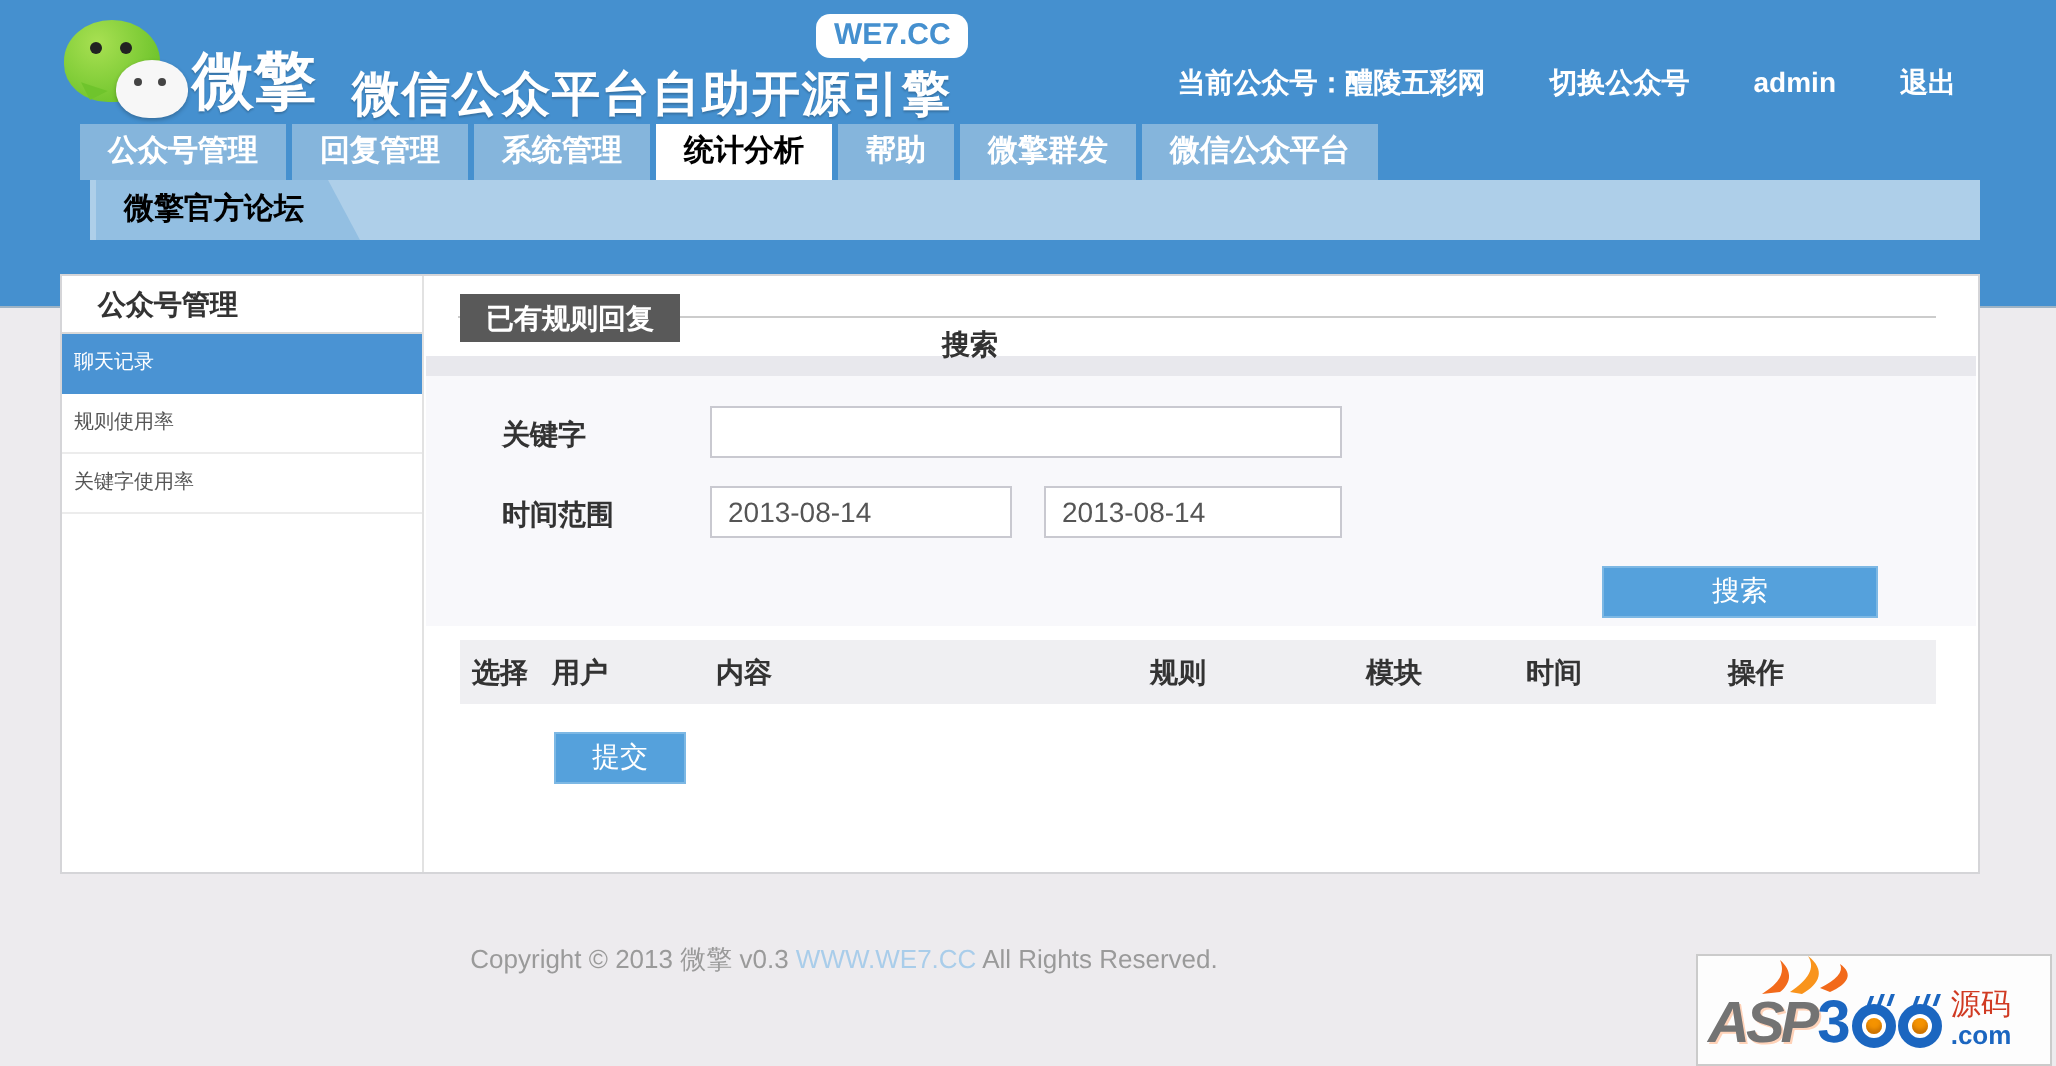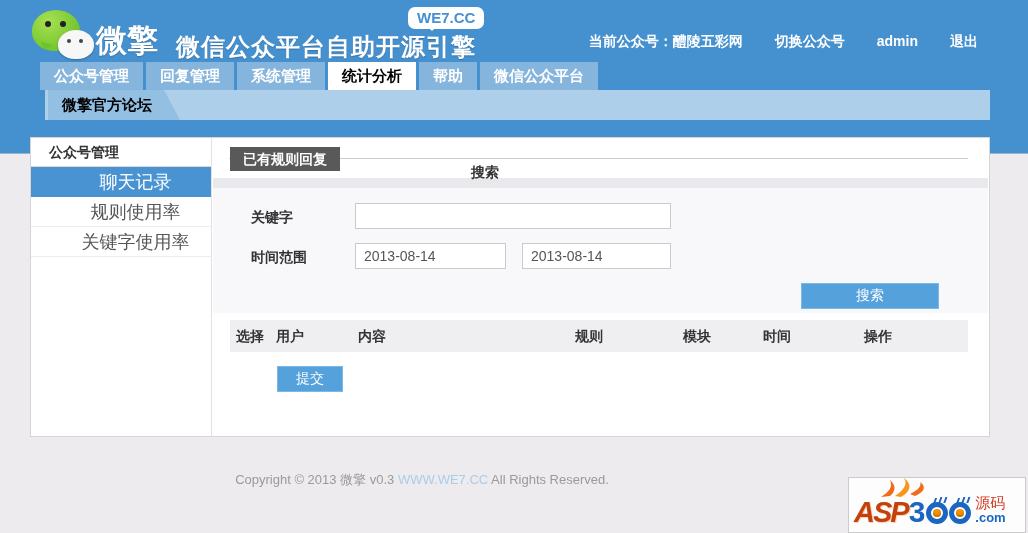--- a/index.html
+++ b/index.html
@@ -52,22 +52,22 @@
   .forum-tab { display:inline-block; margin-left:3px; background:#93bfe2;
     color:#000000; font-size:15px; font-weight:bold; line-height:30px;
     padding:0 28px 0 14px; cursor:pointer;
     clip-path:polygon(0 0, calc(100% - 16px) 0, 100% 100%, 0 100%); }
   
   .panel { position:absolute; top:137px; left:30px; width:960px; height:300px;
     background:#fff; border:1px solid #d5d5d8; display:flex; }
   .sidebar { width:181px; border-right:1px solid #e2e2e2; }
   .sidebar-title { height:29px; line-height:29px; padding-left:18px;
     font-size:14px; font-weight:bold; color:#333; border-bottom:1px solid #d9d9d9; }
-  .side-item { height:30px; line-height:30px; padding-left:29px;
-    font-size:18px; color:#555; border-bottom:1px solid #ececec; cursor:pointer;text-align:center; }
+  .side-item { height:30px; line-height:30px; padding-left:6px;
+    font-size:10px; color:#555; border-bottom:1px solid #ececec; cursor:pointer; }
   .side-item.active { background:#4a93d3; color:#fff; border-bottom-color:#4a93d3; }
   .content { flex:1; position:relative; }
   .legend-line { position:absolute; top:20px; left:17px; right:21px; height:1px;
     background:#ccc; }
   .content-tabs { position:absolute; top:9px; left:18px; display:flex; z-index:2; }
   .ctab { font-size:14px; font-weight:bold; padding:0 13px; height:24px;
     line-height:24px; cursor:pointer; }
   .ctab.active { background:#595959; color:#fff; }
   .ctab.plain { background:#fff; color:#666; margin-left:13px; }
   .search-title { position:absolute; top:26px; left:259px; font-size:14px;
@@ -99,21 +99,21 @@
   
   .footer { position:absolute; top:471px; left:0; width:844px; text-align:center;
     font-size:13px; color:#9a9a9a; }
   .footer a { color:#a9cdea; text-decoration:none; cursor:pointer; }
   
   .asp-box { position:absolute; left:848px; top:477px; width:178px; height:56px;
     background:#fdfdfd; border:1px solid #cbcbcb; overflow:hidden; }
   .flame { position:absolute; left:30px; top:0; }
   .asp-row { position:absolute; left:5px; top:17px; display:flex; align-items:flex-end; }
   .asp-txt { font-style:italic; font-weight:bold; font-size:29px; line-height:30px;
-    color:#c2410c; letter-spacing:-2px; text-shadow:1px 1px 0 #ffd2b8; }
+    color:#737373; letter-spacing:-2px; text-shadow:1px 1px 0 #ffd2b8; }
   .n3 { font-weight:bold; font-size:30px; line-height:30px; color:#1b66c0;
     margin-left:1px; }
   .zero { position:relative; display:inline-block; width:22px; height:22px;
     border:5px solid #1b66c0; border-radius:50%; background:#fff; margin:0 0 3px 1px; }
   .zero::after { content:""; position:absolute; inset:2px; background:#f59300;
     border-radius:50%; box-shadow:inset 0 -2px 2px rgba(160,80,0,.5); }
   .zero::before { content:""; position:absolute; top:-9px; left:3px; width:2px;
     height:6px; background:#1b66c0; transform:skewX(-20deg);
     box-shadow:5px -1px 0 #1b66c0, 10px -1px 0 #1b66c0; }
   .cn-col { display:flex; flex-direction:column; margin:0 0 3px 4px; line-height:1; }
@@ -144,20 +144,21 @@
     <a>admin</a>
     <a>退出</a>
   </div>
 
   <div class="nav-tabs">
     <div class="nav-tab">公众号管理</div>
     <div class="nav-tab">回复管理</div>
     <div class="nav-tab">系统管理</div>
     <div class="nav-tab active">统计分析</div>
     <div class="nav-tab">帮助</div>
+    <div class="nav-tab">微擎群发</div>
     <div class="nav-tab">微信公众平台</div>
   </div>
 
   <div class="nav-bar2">
     <div class="forum-tab">微擎官方论坛</div>
   </div>
 </div>
 
 <div class="panel">
   <div class="sidebar">

